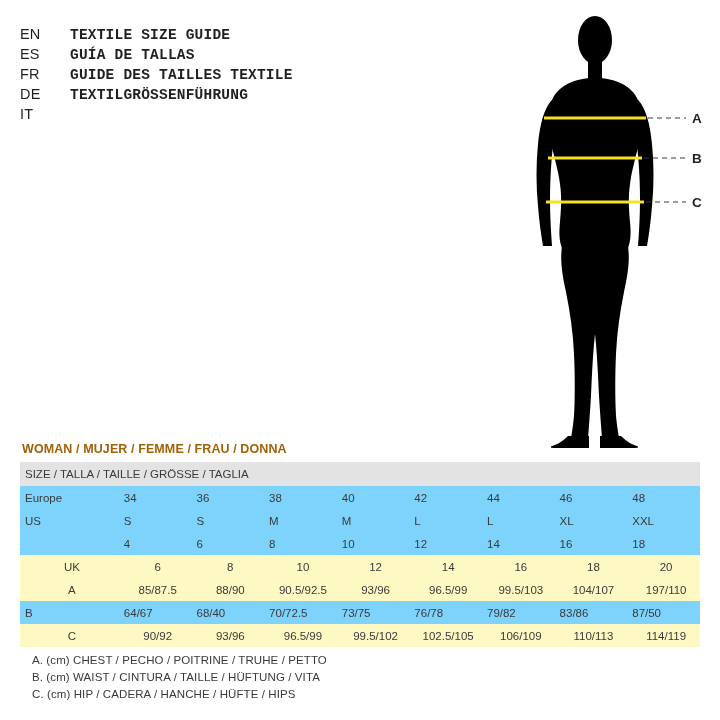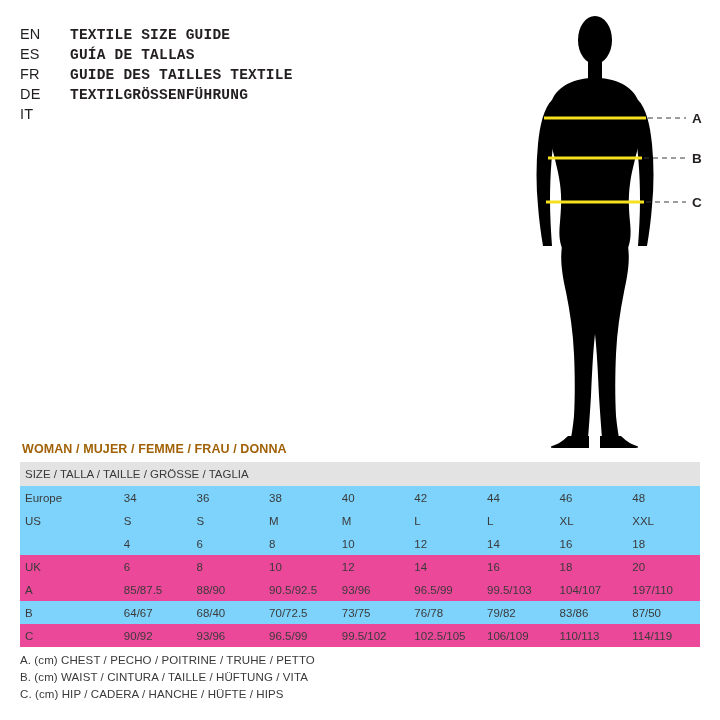--- a/index.html
+++ b/index.html
@@ -80,29 +80,29 @@
     height: 19px;
     vertical-align: middle;
     white-space: nowrap;
   }
   tr.header-row td {
     background: #e3e3e3;
     font-size: 11.5px;
     color: #3a3a3a;
     height: 20px;
   }
-  tr.shade td { background: #ec4899; }
+  tr.shade td { background: #fef9c3; text-align: center; }
   tr.plain td { background: #7dd3fc; }
   col.c-label { width: 98px; }
   col.c-val { width: 72px; }
 
   
   #legend-block {
     position: absolute;
-    left: 20px;
+    left: 32px;
     top: 652px;
     width: 600px;
   }
   .legend-line {
     font-size: 11.5px;
     color: #3a3a3a;
     line-height: 17px;
     letter-spacing: 0.1px;
   }
 </style>

